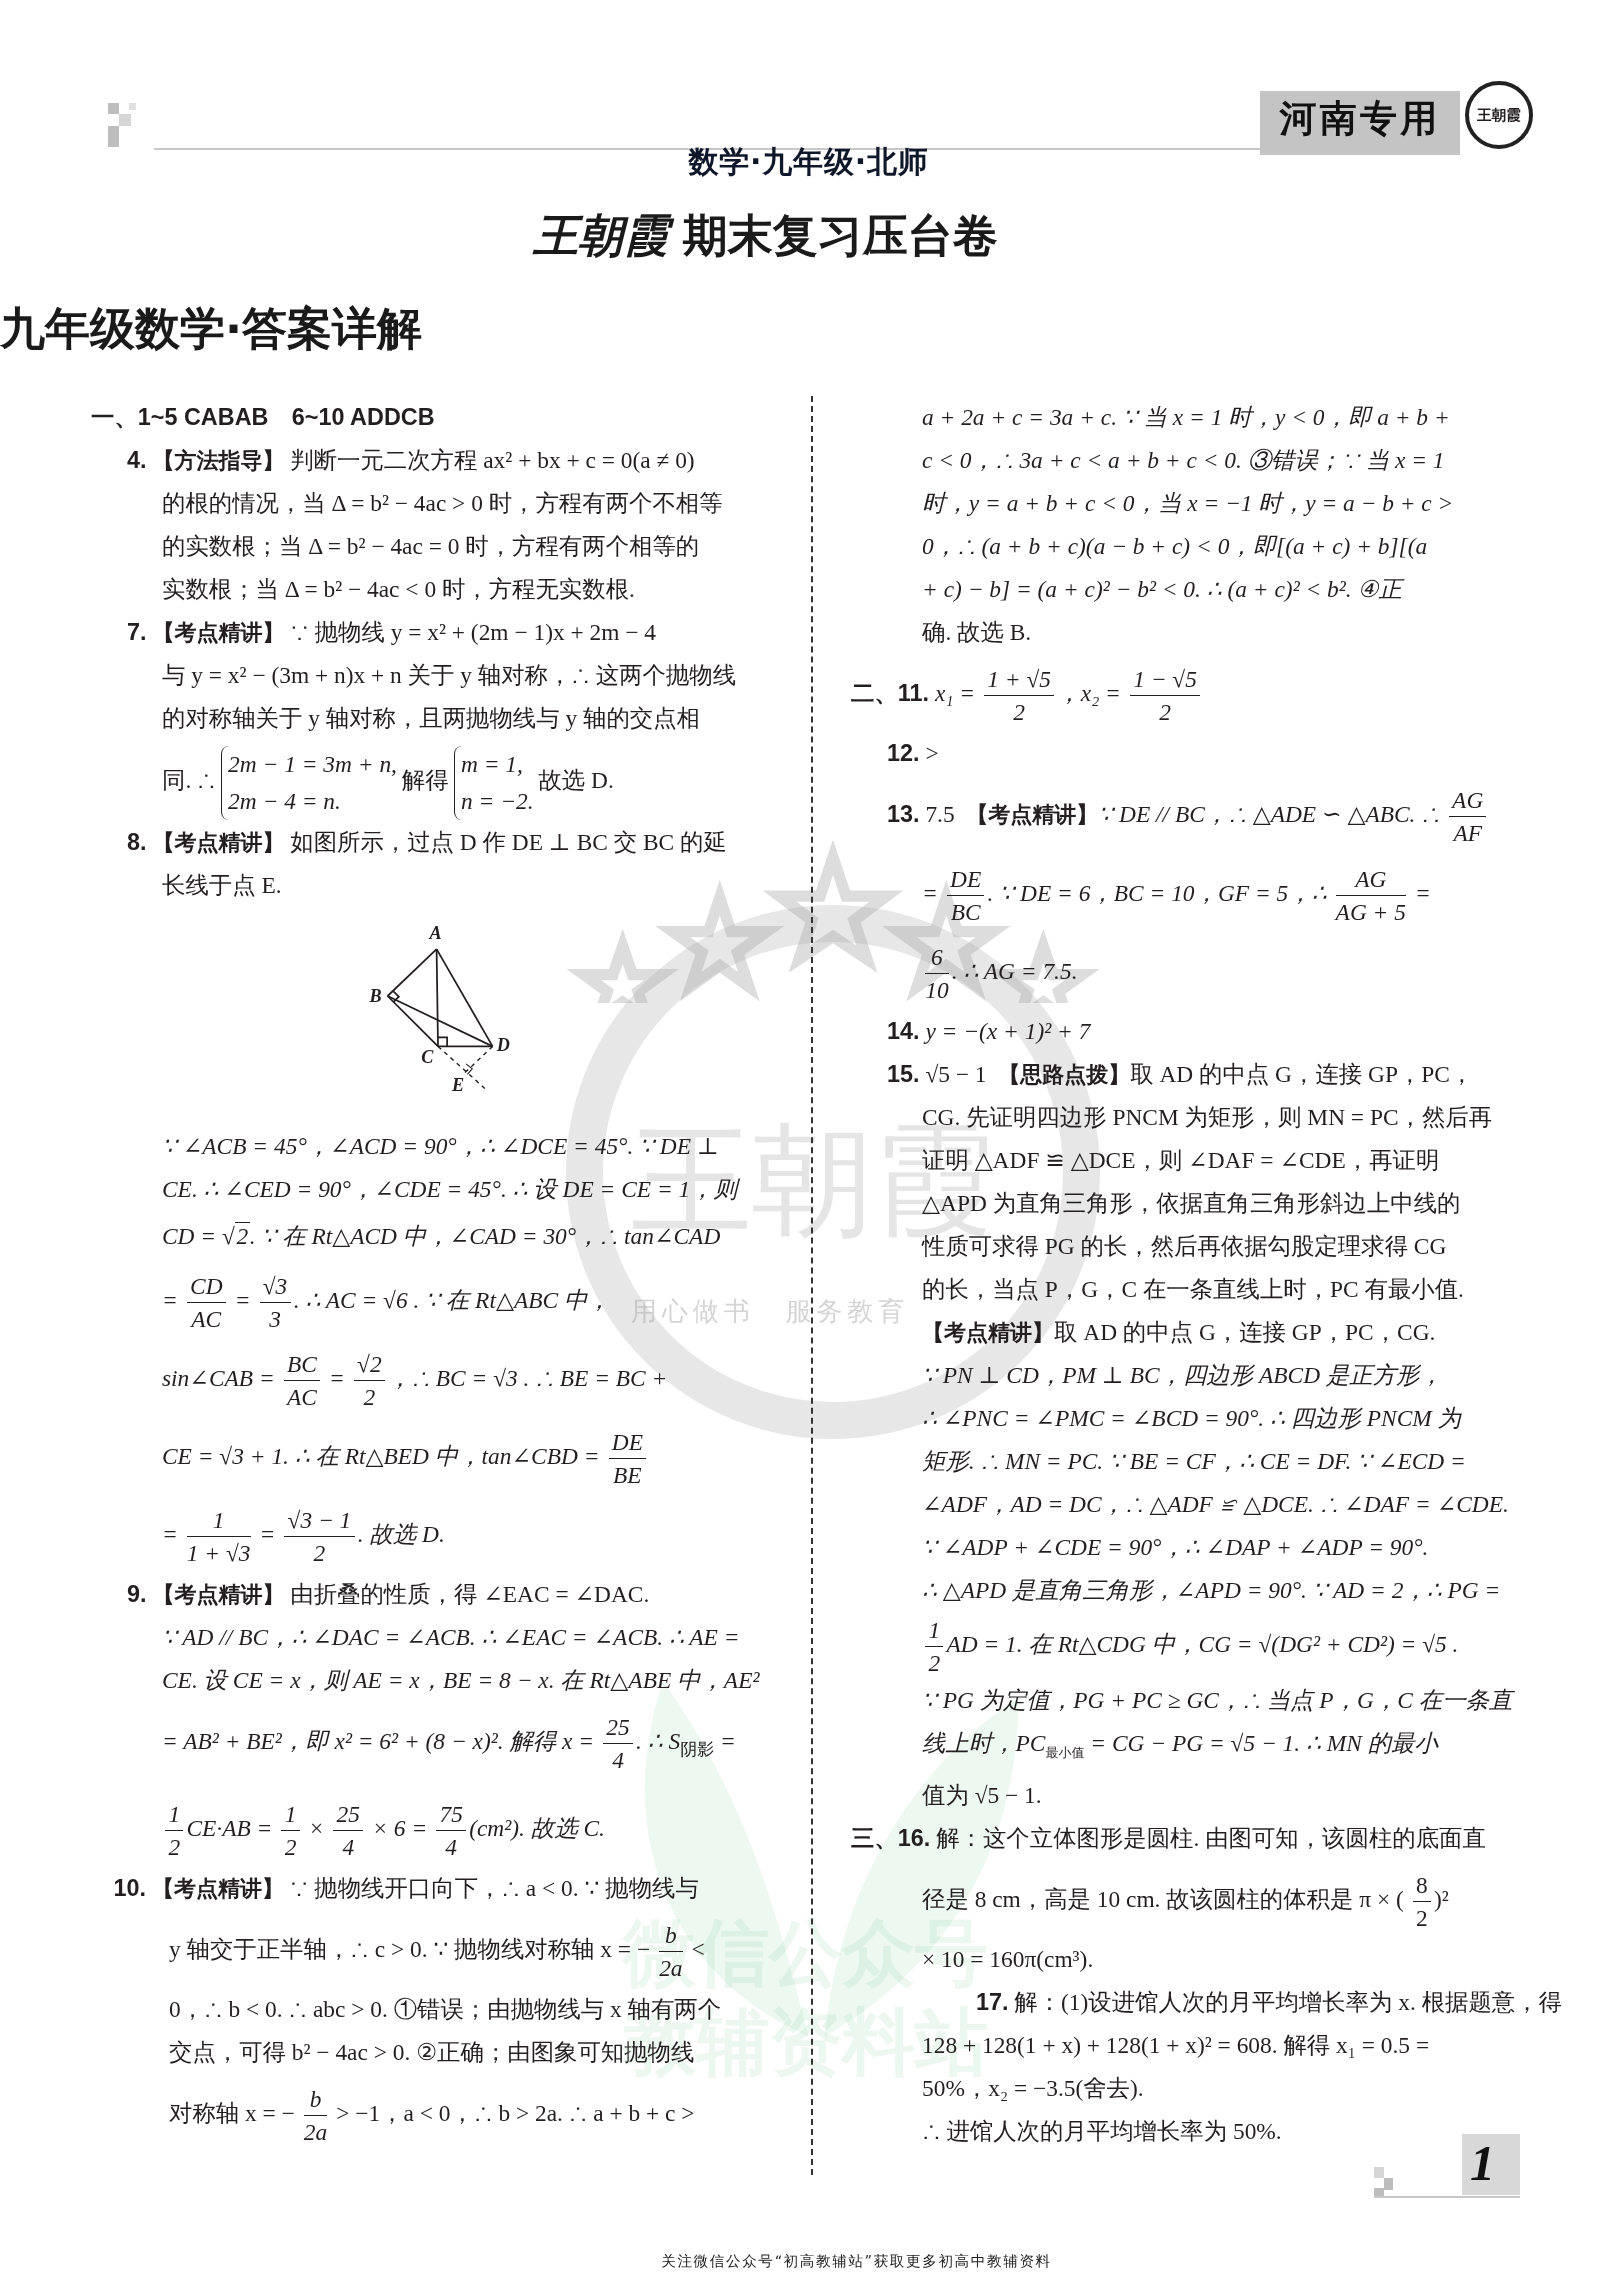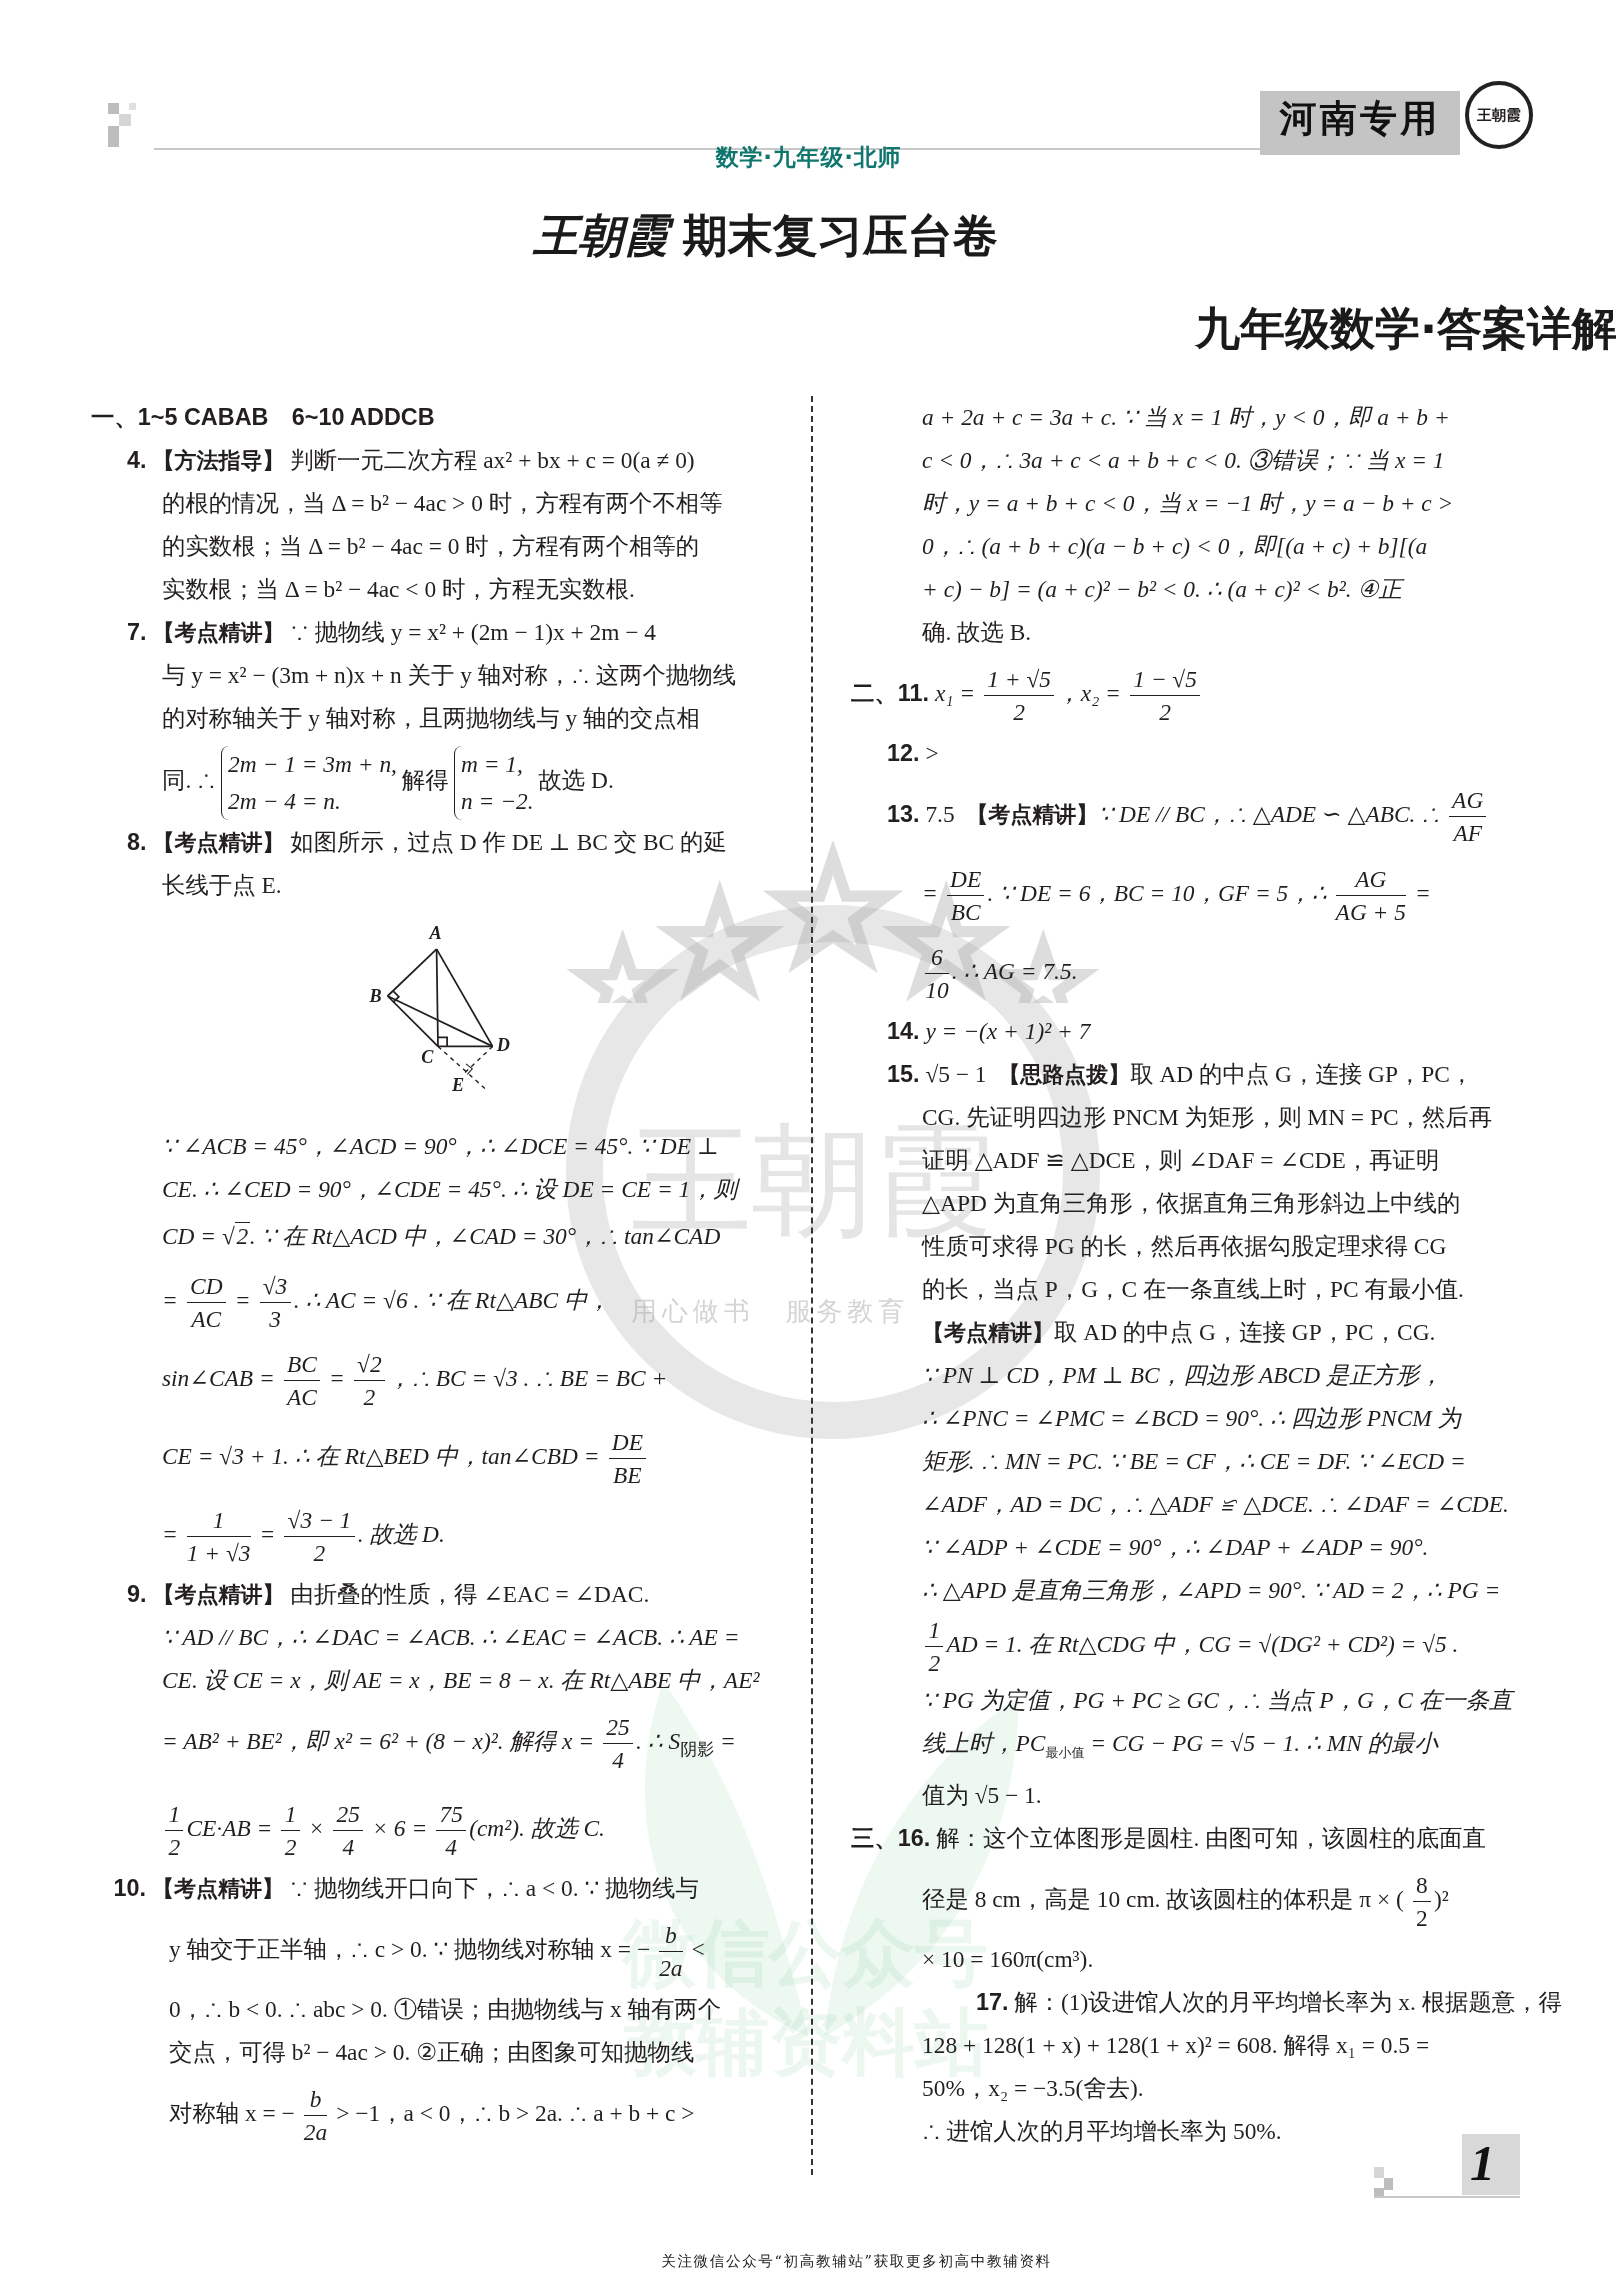--- a/index.html
+++ b/index.html
@@ -4,31 +4,31 @@
 <style>
   html, body { margin:0; padding:0; background:#fff; }
   body { width:1617px; height:2273px; position:relative; overflow:hidden;
          font-family:"Liberation Serif","DejaVu Serif",serif; color:#231f20; }
   .abs { position:absolute; }
   
   .hdr-line { left:154px; top:148px; width:1294px; height:1.6px; background:#c8c8c8; }
   .hdr-deco { left:108px; top:103px; }
   .hdr-deco span { position:absolute; background:#bdbdbd; }
   .hdr-sub { left:0; width:1617px; top:142px; text-align:center; font-family:"DejaVu Sans",sans-serif;
-             font-size:23px; font-weight:bold; color:#0f766e; letter-spacing:0.8px; }
+             font-size:30px; font-weight:bold; color:#0f172a; letter-spacing:0.8px; }
   .hdr-badge { left:1260px; top:91px; width:200px; height:64px; background:#c4c4c4; color:#111;
                font-family:"DejaVu Serif",serif; font-size:37px; font-weight:bold; line-height:55px;
                text-align:center; letter-spacing:3.2px; }
   .hdr-logo { left:1465px; top:81px; width:68px; height:68px; border:4px solid #222; border-radius:50%;
               background:#fff; display:flex; align-items:center; justify-content:center;
               font-size:18px; font-weight:bold; font-family:"DejaVu Serif",serif; box-sizing:border-box; }
   .title1 { left:0; width:1531px; top:206px; text-align:center; font-family:"DejaVu Sans",sans-serif;
             font-size:45px; font-weight:bold; color:#1a1a1a; }
   .title1 .brand { font-family:"DejaVu Serif",serif; font-style:italic; margin-right:14.6px; }
-  .title2 { left:0; width:1617px; top:299px; text-align:right; font-family:"DejaVu Sans",sans-serif;
+  .title2 { left:0; width:1617px; top:299px; text-align:left; font-family:"DejaVu Sans",sans-serif;
             font-size:45px; font-weight:bold; color:#1a1a1a; }
   
   .divider { left:811px; top:396px; height:1779px; border-left:2.4px dashed #333; }
   
   .col { top:396px; width:711px; font-size:23.4px; line-height:43px; }
   .col-left { left:91px; }
   .col-right { left:851px; }
   .line { white-space:nowrap; position:relative; }
   .ind { padding-left:71px; }
   .ind2 { padding-left:78px; }

